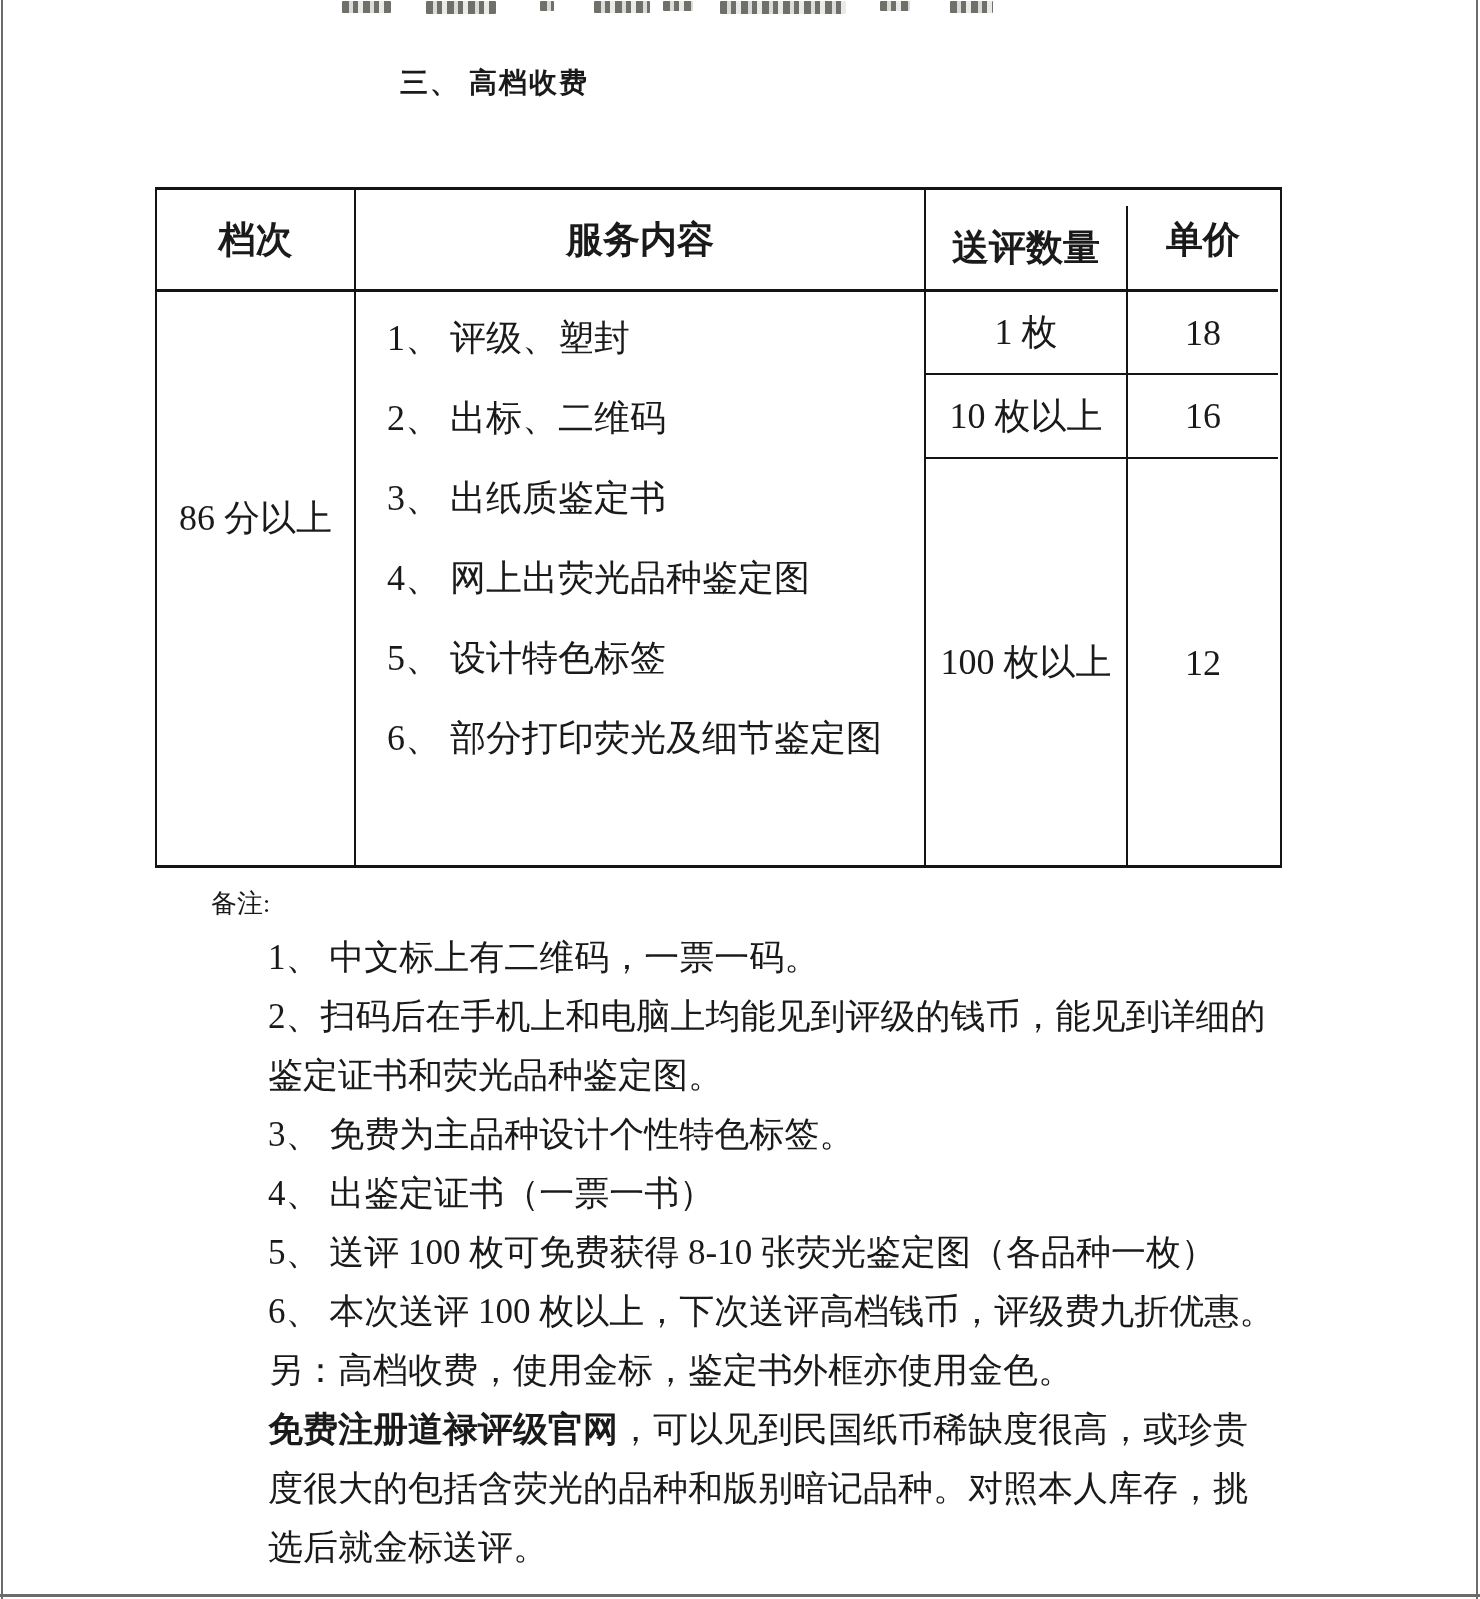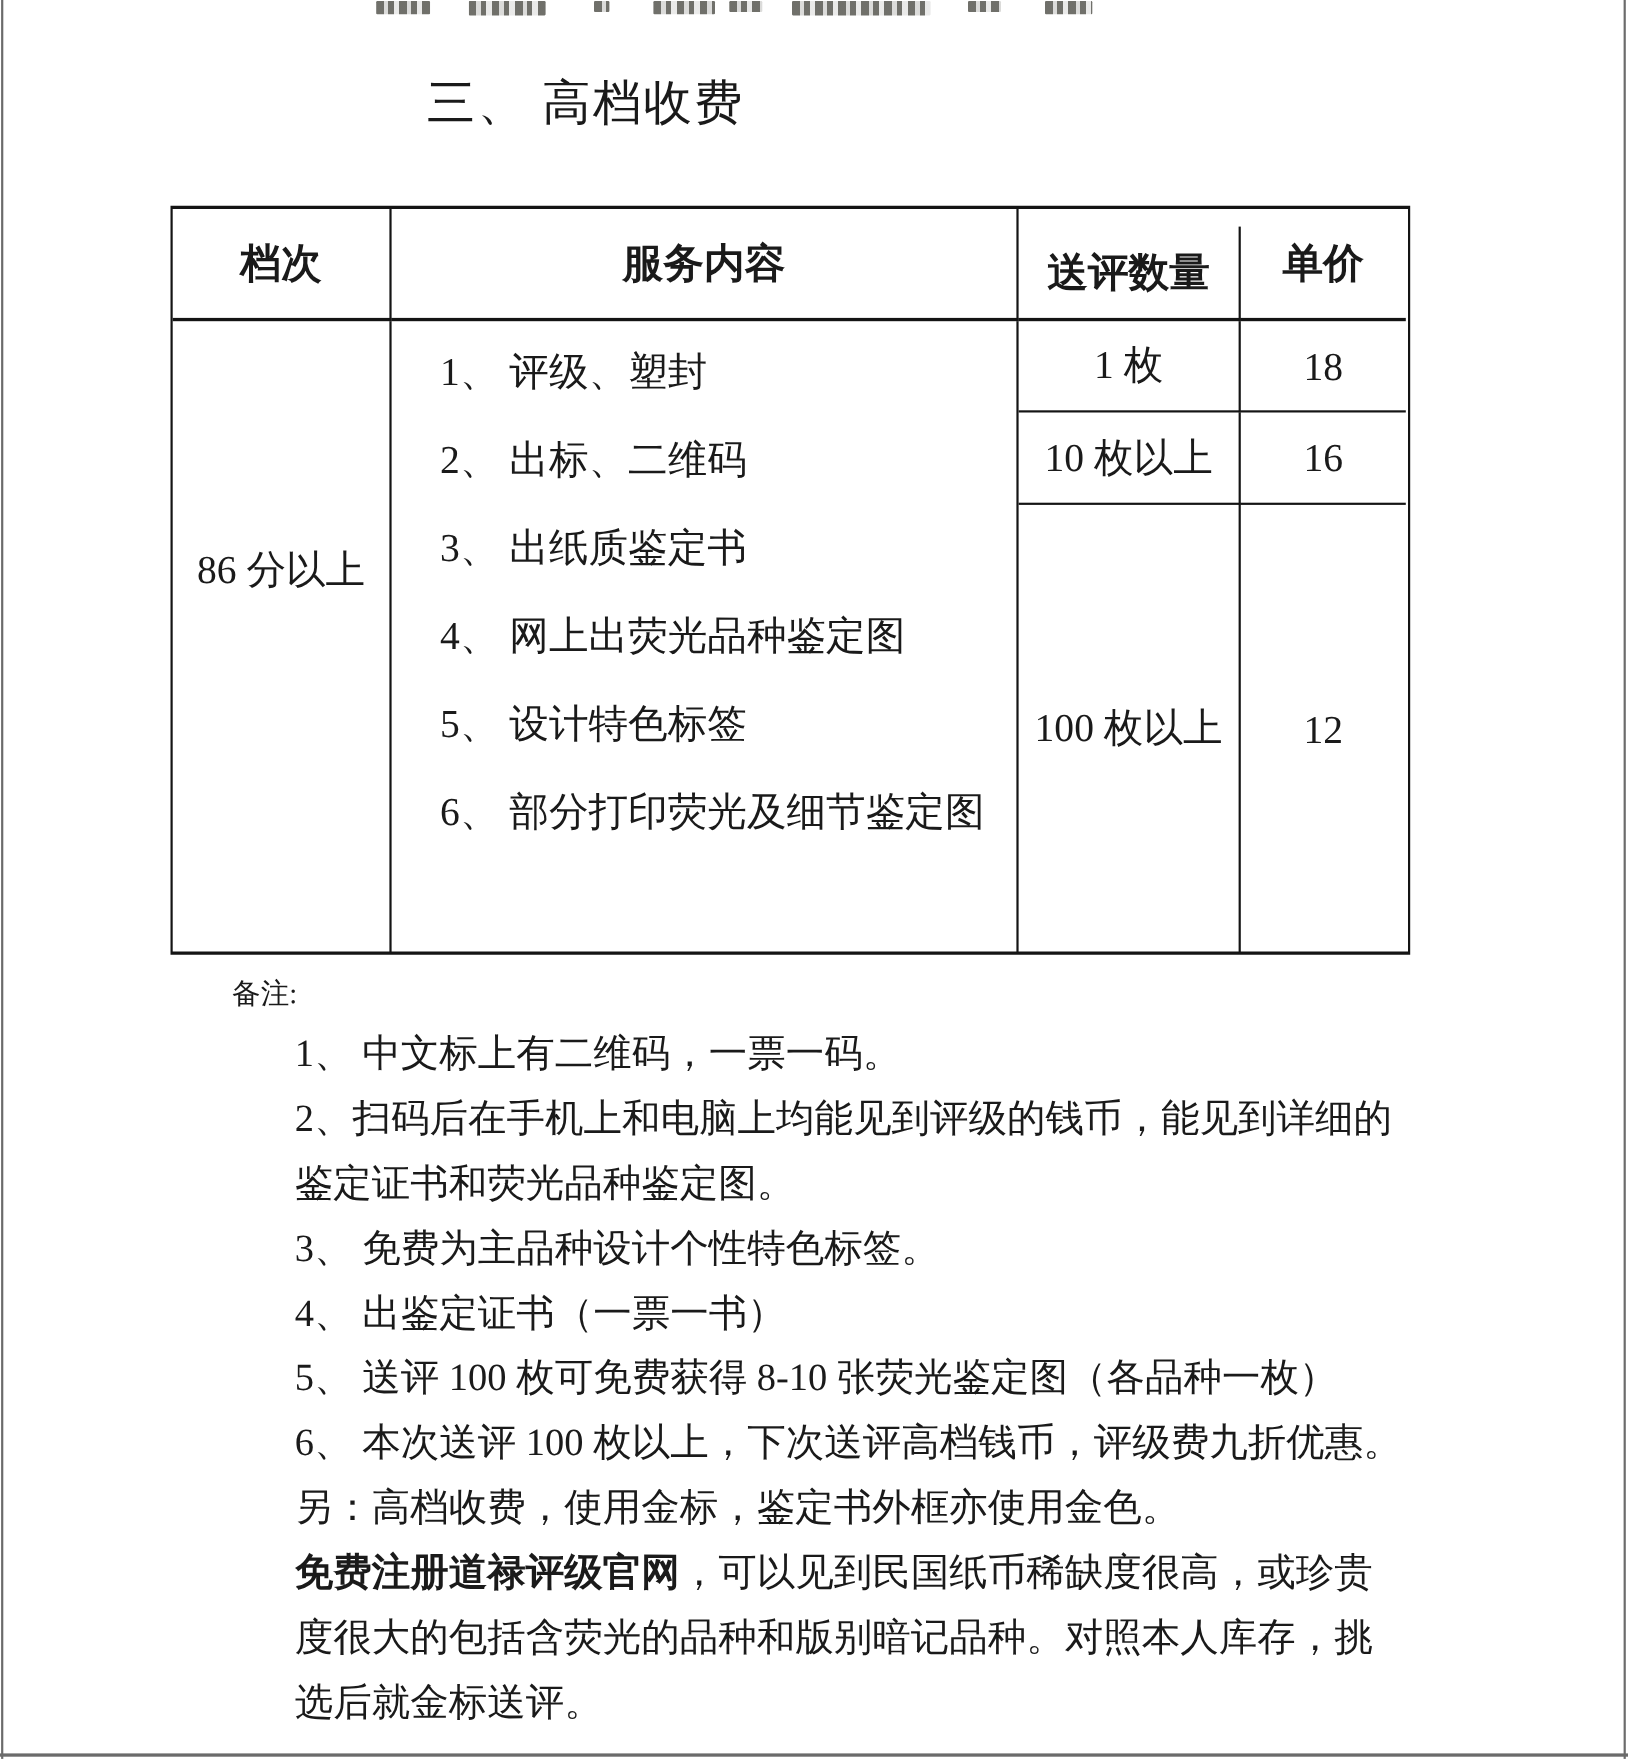--- a/index.html
+++ b/index.html
@@ -15,22 +15,22 @@
   .frame-bottom{left:0;bottom:2px;width:1480px;height:3px;}
 
   
   #top-clip{position:absolute;left:0;top:0;width:1480px;height:16px;}
   .clip-frag{position:absolute;top:1px;
     background:repeating-linear-gradient(90deg,#4c4c45 0 7px,rgba(76,76,69,.25) 7px 11px,#4c4c45 11px 16px,rgba(76,76,69,.15) 16px 21px);
     opacity:.8;border-radius:1px;}
 
   
   .page-title{
-    position:absolute;left:388px;top:64px;
-    font-size:44px;font-weight:normal;letter-spacing:2px;white-space:pre;
+    position:absolute;left:400px;top:64px;
+    font-size:28px;font-weight:bold;letter-spacing:2px;white-space:pre;
   }
 
   
   .fee-table{
     position:absolute;left:155px;top:187px;width:1127px;height:681px;
     box-sizing:border-box;
     border:2px solid #141414;border-top-width:3px;border-bottom-width:3px;
     display:grid;
     grid-template-columns:199px 570px 202px 150px;
     grid-template-rows:102px 83px 84px 407px;
@@ -39,21 +39,21 @@
   .cell{box-sizing:border-box;border-right:2px solid #141414;border-bottom:2px solid #141414;
     display:flex;align-items:center;justify-content:center;}
   .hdr{font-weight:bold;font-size:37px;border-bottom-width:3px;}
   .c-grade{grid-area:1/1/2/2;}
   .c-svc{grid-area:1/2/2/3;}
   .c-qty{grid-area:1/3/2/4;margin-top:16px;}
   .c-price{grid-area:1/4/2/5;border-right:none;}
   .grade-cell{grid-area:2/1/5/2;border-bottom:none;align-items:flex-start;}
   .grade-cell span{margin-top:202px;}
   .svc-cell{grid-area:2/2/5/3;border-bottom:none;flex-direction:column;
-    align-items:flex-start;justify-content:flex-start;padding:6px 0 0 44px;}
+    align-items:flex-start;justify-content:flex-start;padding:6px 0 0 31px;}
   .svc-item{height:80px;display:flex;align-items:center;white-space:pre;}
   .qty-r1{grid-area:2/3/3/4;}
   .price-r1{grid-area:2/4/3/5;border-right:none;}
   .qty-r2{grid-area:3/3/4/4;}
   .price-r2{grid-area:3/4/4/5;border-right:none;}
   .qty-r3{grid-area:4/3/5/4;border-bottom:none;}
   .price-r3{grid-area:4/4/5/5;border-right:none;border-bottom:none;}
   .qty-r1,.qty-r2,.qty-r3{white-space:nowrap;padding:0 2px;}
 
   

